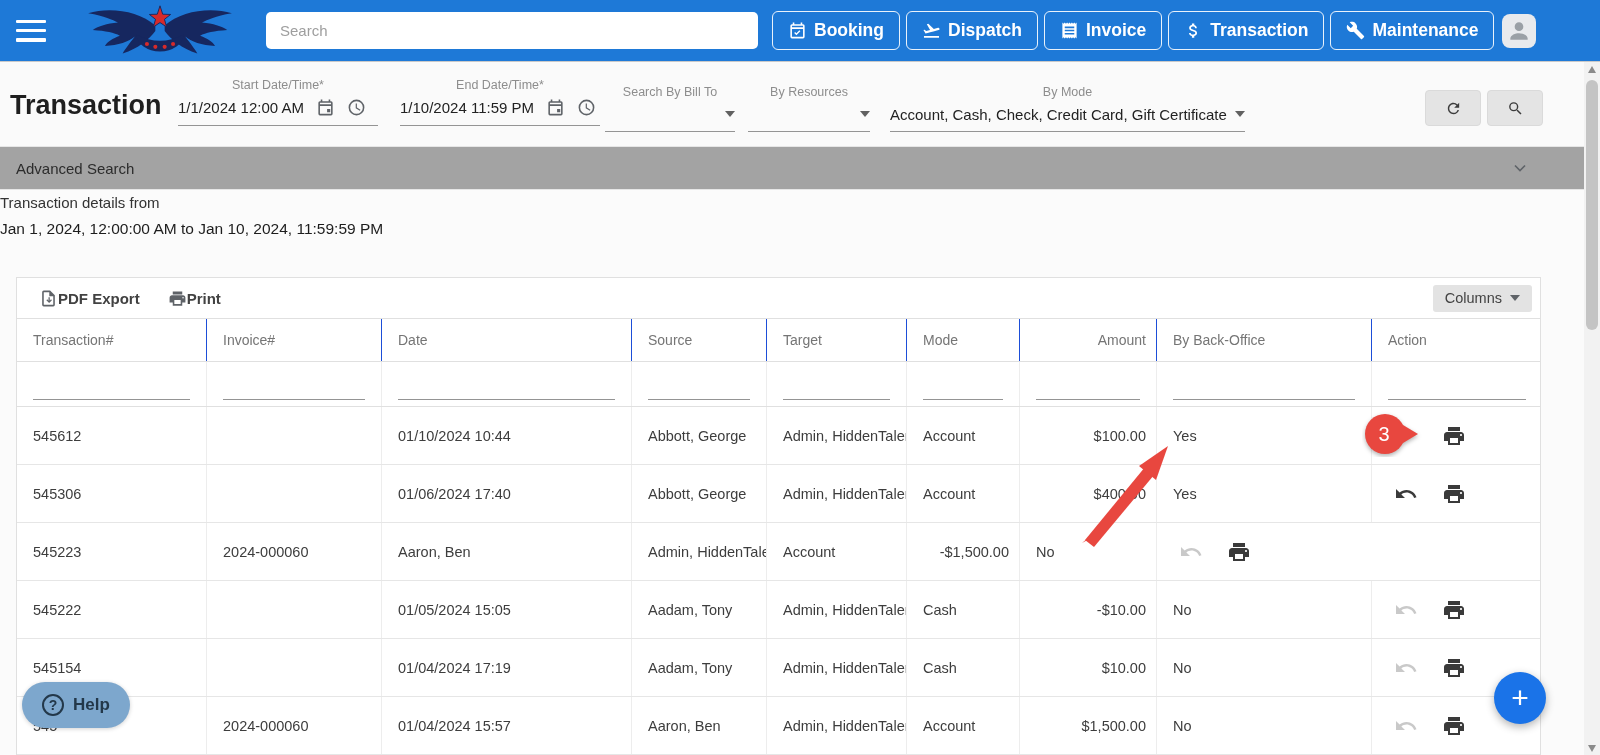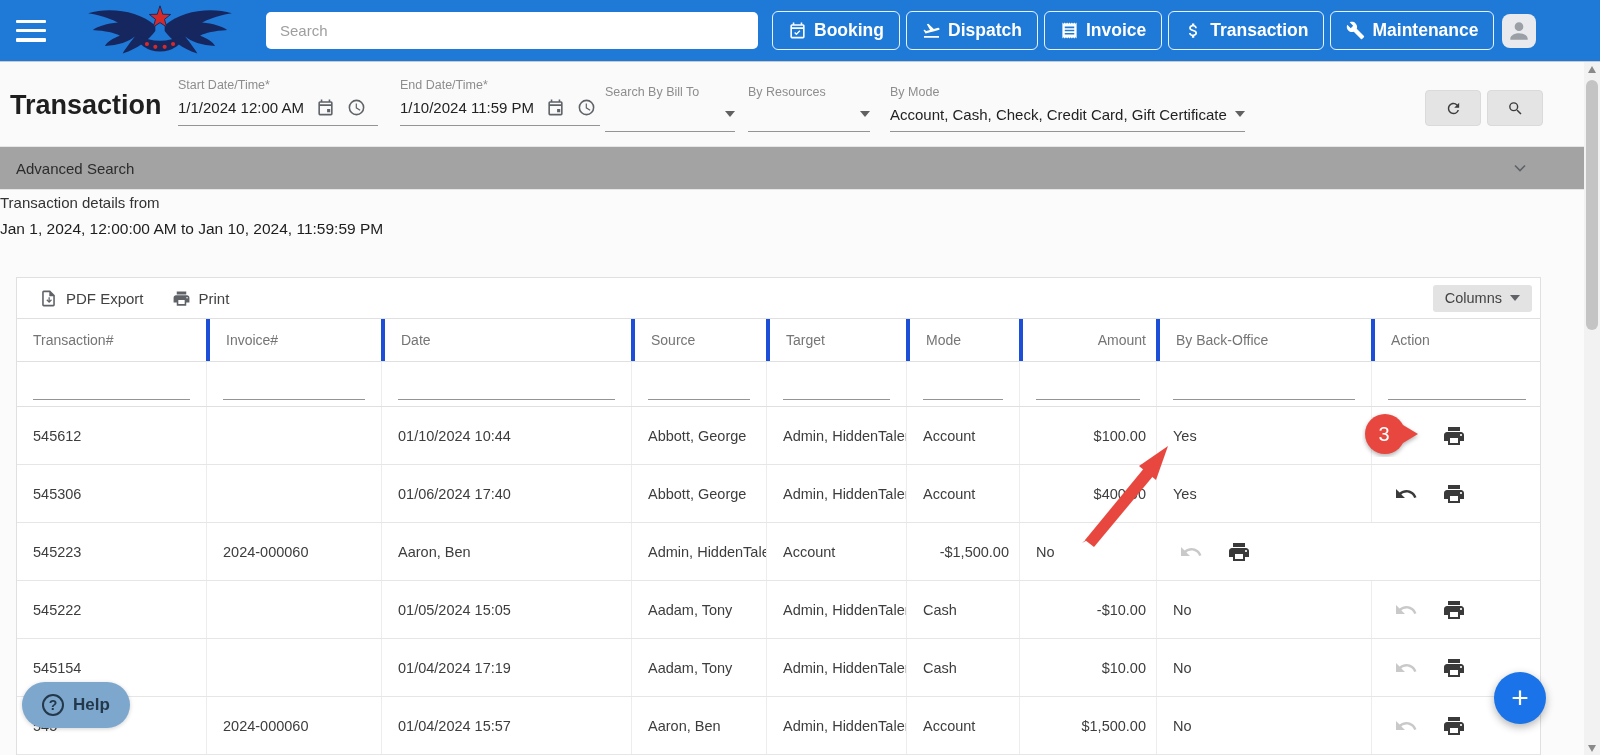--- a/index.html
+++ b/index.html
@@ -14,21 +14,21 @@
   .search-box::placeholder { color:#9e9e9e; }
   .nav-buttons { display:flex; gap:6px; margin-left:14px; }
   .nav-btn { display:flex; align-items:center; gap:7px; border:1.5px solid rgba(255,255,255,.9); border-radius:6px; color:#fff; background:transparent; padding:0 15px; height:39px; font-size:17.5px; font-weight:700; font-family:"Liberation Sans", sans-serif; cursor:pointer; white-space:nowrap; }
   .nav-btn svg { width:19px; height:19px; fill:#fff; }
   .avatar { margin-left:8px; width:34px; height:34px; border-radius:8px; background:#e8eaed; display:flex; align-items:center; justify-content:center; }
   .avatar svg { width:26px; height:26px; fill:#9aa0a6; }
 
   
   .filter-bar { position:absolute; left:0; top:62px; width:1600px; height:84px; background:#fafafa; }
   .page-title { position:absolute; left:10px; top:28px; font-size:27px; font-weight:700; color:#1f1f1f; }
-  .fgroup { position:absolute; top:16px; }
+  .fgroup { position:absolute; top:16px;text-align:center; }
   .flabel { font-size:12.5px; color:#8d8d8d; margin-bottom:6px; }
   .fvalue { font-size:15px; color:#222; display:flex; align-items:center; }
   .funderline { border-bottom:1px solid #949494; padding-bottom:8px; }
   .ficon { width:19px; height:19px; fill:#5f6368; margin-left:12px; cursor:pointer; flex:none; }
   .caret { width:0; height:0; border-left:5.5px solid transparent; border-right:5.5px solid transparent; border-top:6px solid #616161; margin-left:auto; cursor:pointer; flex:none; }
   .sq-btn { position:absolute; top:28px; width:56px; height:36px; background:#e4e4e4; border:1px solid #dadada; border-radius:4px; display:flex; align-items:center; justify-content:center; cursor:pointer; }
   .sq-btn svg { width:17px; height:17px; fill:#3c3c3c; }
 
   
   .adv-bar { position:absolute; left:0; top:146px; width:1600px; height:44px; background:#a3a3a3; border-top:1px solid #e6e6e6; border-bottom:1px solid #e6e6e6; display:flex; align-items:center; cursor:pointer; }
@@ -36,28 +36,28 @@
   .adv-bar svg { position:absolute; right:70px; width:20px; height:20px; stroke:#5f6368; }
 
   
   .summary { position:absolute; left:0; top:190px; width:1552px; text-align:left; }
   .summary .line1 { margin-top:4px; font-size:15px; color:#333; }
   .summary .line2 { margin-top:9px; font-size:15.5px; color:#1d1d1d; }
 
   
   .table-card { position:absolute; left:16px; top:277px; width:1525px; height:478px; background:#fff; border:1px solid #e0e0e0; }
   .toolbar { height:40px; display:flex; align-items:center; padding:0 8px 0 22px; }
-  .tool-item { display:flex; align-items:center; gap:8px; font-size:15px; color:#424242; cursor:pointer; margin-right:28px; }
+  .tool-item { display:flex; align-items:center; font-size:15px; color:#424242; cursor:pointer; margin-right:28px;font-weight:bold; }
   .tool-item svg { width:19px; height:19px; fill:#5f6368; }
   .columns-btn { margin-left:auto; background:#e3e3e3; border:none; border-radius:3px; height:27px; padding:0 12px; font-size:14.5px; color:#424242; font-family:"Liberation Sans", sans-serif; display:flex; align-items:center; gap:8px; cursor:pointer; }
   .columns-btn .caret { margin:0; border-top-color:#5f6368; }
 
   .grid-row { display:grid; grid-template-columns:189px 175px 250px 135px 140px 113px 137px 215px 171px; }
   .hrow { height:44px; border-top:1px solid #e0e0e0; border-bottom:1px solid #e0e0e0; }
-  .hcell { display:flex; align-items:center; padding:0 10px 0 16px; font-size:14px; color:#757575; border-left:4px solid #1d4ed8; }
+  .hcell { display:flex; align-items:center; padding:0 10px 0 16px; font-size:14px; color:#757575; border-left:1px solid #1d4ed8; }
   .hcell:first-child { border-left:none; }
   .hcell.right { justify-content:flex-end; padding-right:10px; }
   .frow { height:45px; border-bottom:1px solid #e0e0e0; }
   .fcell { display:flex; align-items:flex-end; padding:0 16px 6px 16px; border-left:1px solid #ededed; }
   .fcell:first-child { border-left:none; }
   .col-filter { width:100%; border:none; border-bottom:1px solid #949494; background:transparent; height:20px; font-size:14px; outline:none; }
   .trow { height:58px; border-bottom:1px solid #e6e6e6; }
   .cell { display:flex; align-items:center; padding:0 10px 0 16px; font-size:14.5px; color:#3d3d3d; border-left:1px solid #ededed; overflow:hidden; white-space:nowrap; }
   .cell:first-child { border-left:none; }
   .cell.amount { justify-content:flex-end; padding-right:10px; }

